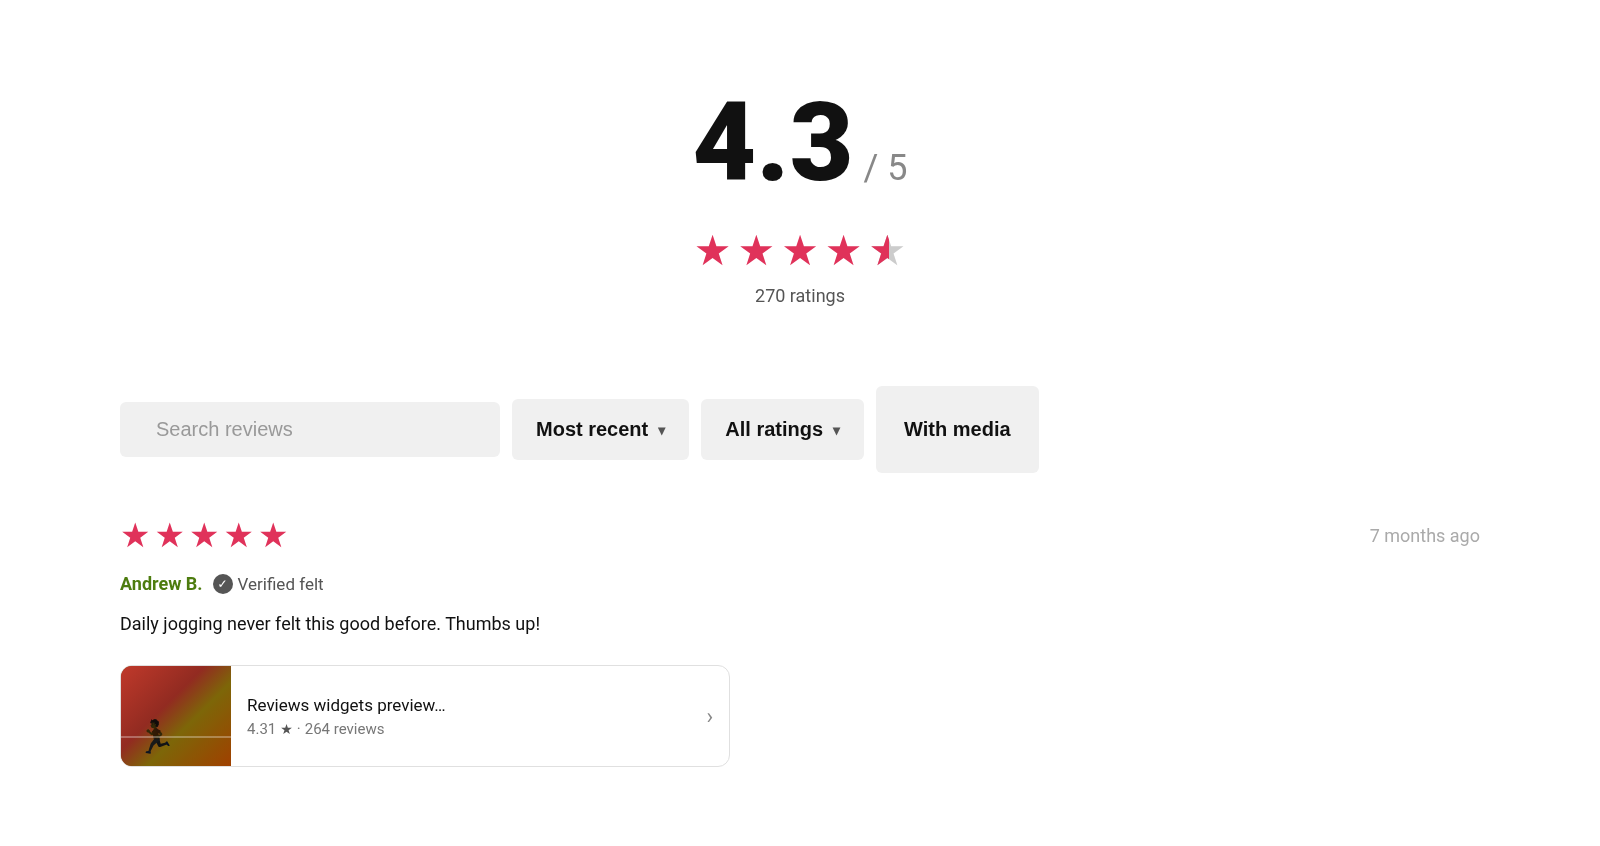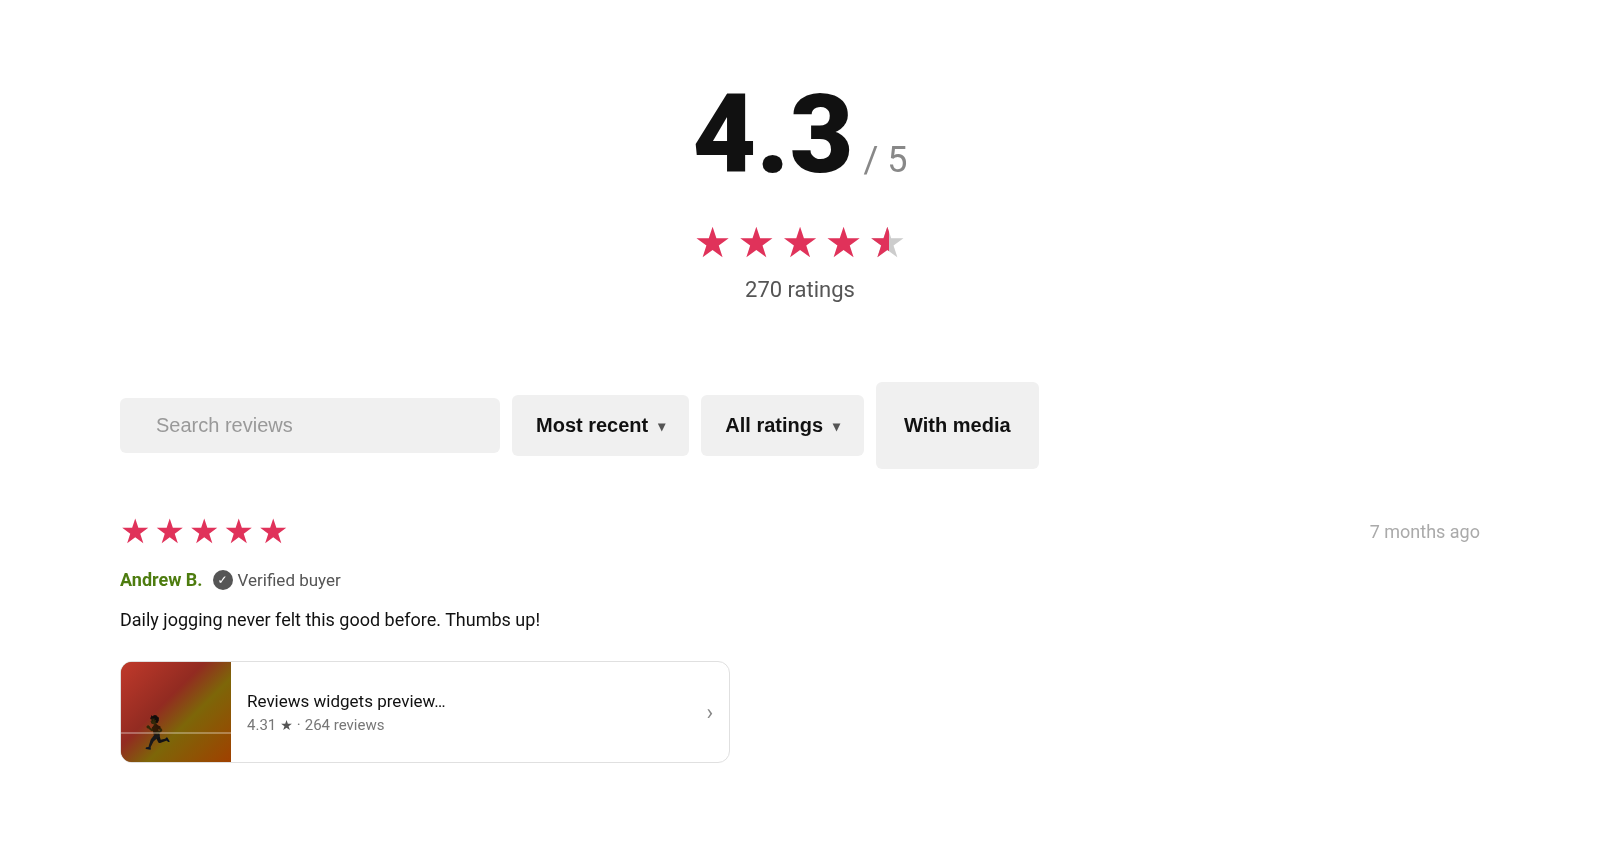--- a/index.html
+++ b/index.html
@@ -11,21 +11,21 @@
     body {
       font-family: -apple-system, BlinkMacSystemFont, 'Segoe UI', Roboto, Helvetica, Arial, sans-serif;
       background: #fff;
       color: #111;
       width: 1600px;
       min-height: 846px;
     }
 
     .page-container {
       max-width: 1480px;
-      margin: 0 auto;
+      margin: 8px auto;
       padding: 40px 60px;
     }
 
     
     .rating-summary {
       text-align: center;
       padding: 40px 0 30px;
     }
 
     .rating-number {
@@ -54,21 +54,21 @@
       gap: 6px;
     }
 
     .star {
       font-size: 42px;
       color: #e0325a;
     }
 
     .ratings-count {
       margin-top: 10px;
-      font-size: 22px;
+      font-size: 18px;
       color: #555;
     }
 
     
     .filter-bar {
       display: flex;
       gap: 12px;
       margin-top: 50px;
       align-items: center;
     }
@@ -320,21 +320,21 @@
           <span class="review-star">★</span>
           <span class="review-star">★</span>
         </div>
         <span class="review-time">7 months ago</span>
       </div>
 
       <div class="reviewer-info">
         <span class="reviewer-name">Andrew B.</span>
         <span class="verified-badge">
           <span class="verified-icon">✓</span>
-          <span>Verified buyer</span>
+          <span>Verified felt</span>
         </span>
       </div>
 
       <p class="review-text">Daily jogging never felt this good before. Thumbs up!</p>
 
       <div class="widget-preview-card">
         <div class="widget-thumbnail">
           <div class="track-bg"></div>
           <span class="runner-figure">🏃</span>
           <div class="track-lines"></div>

